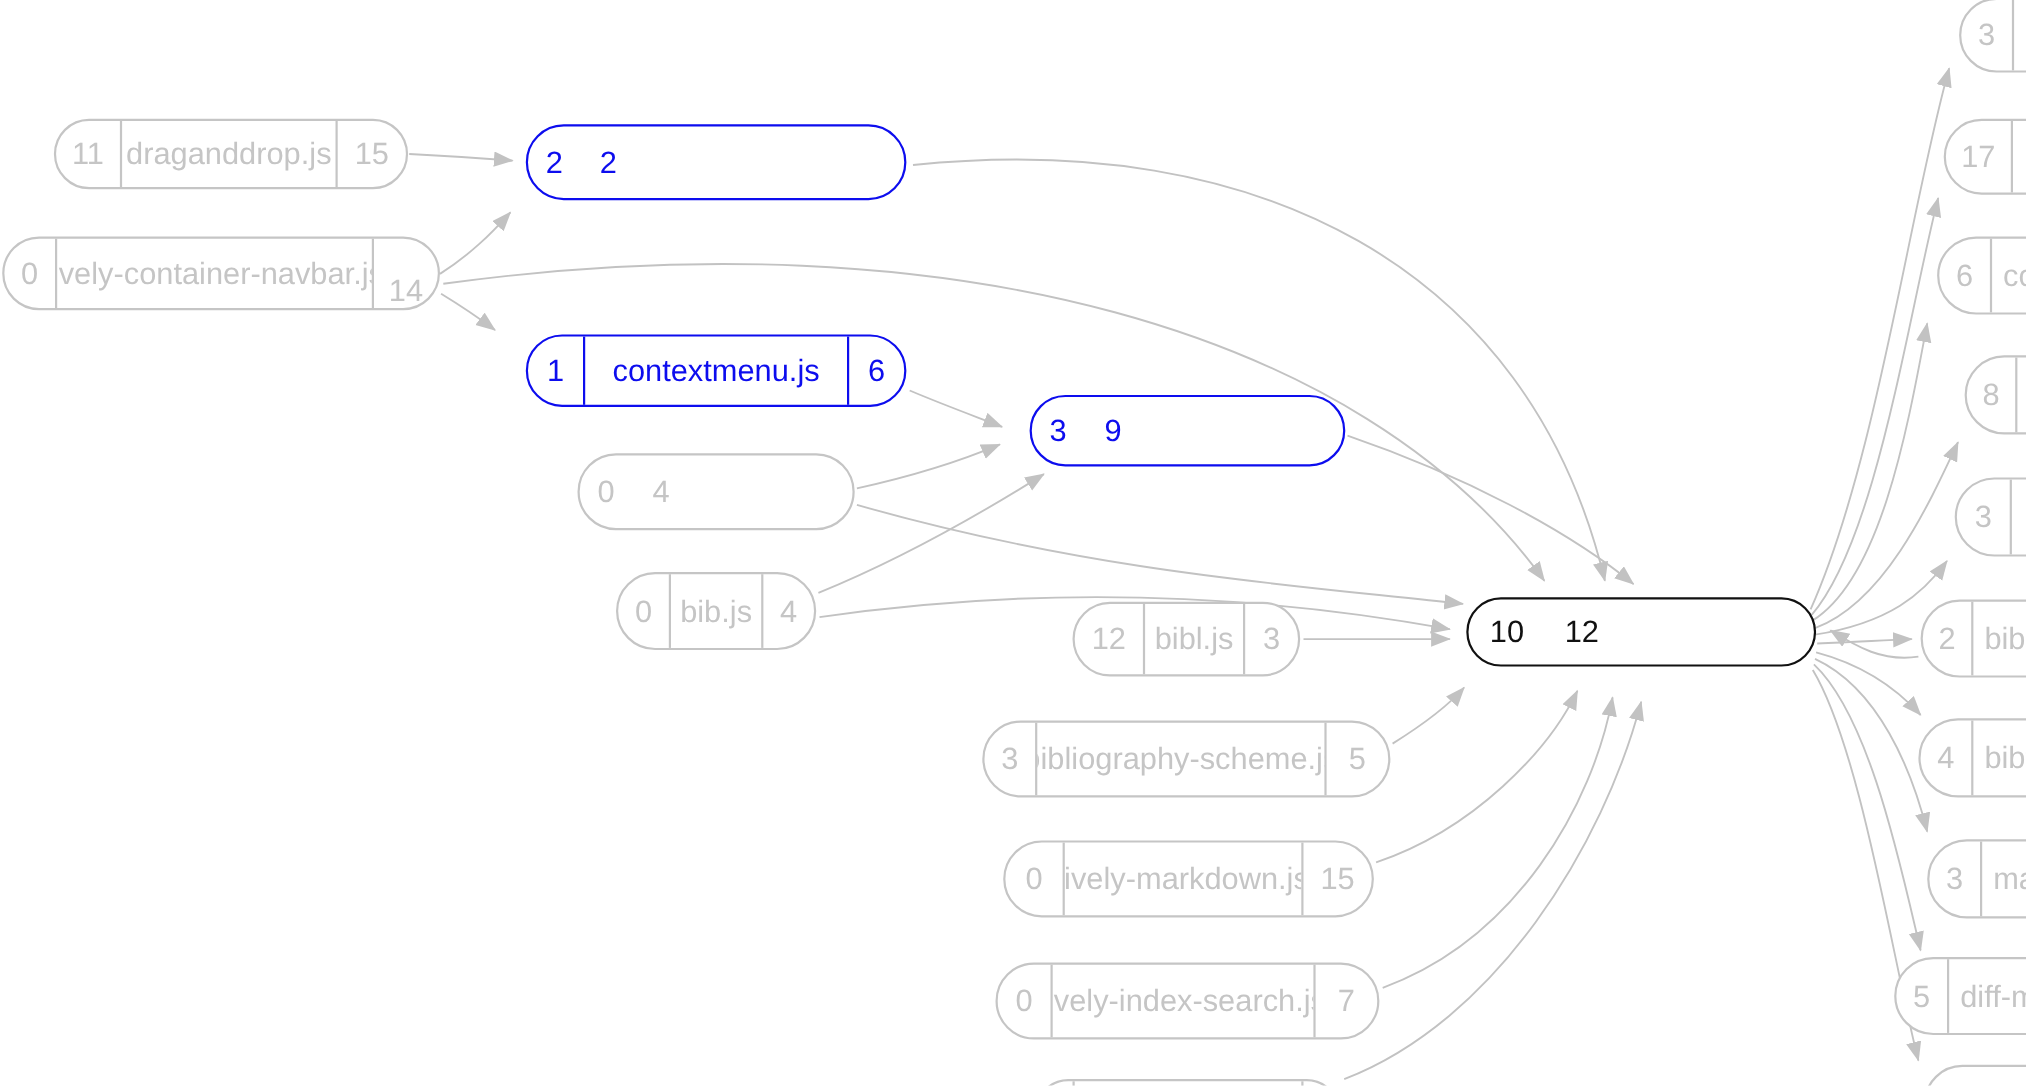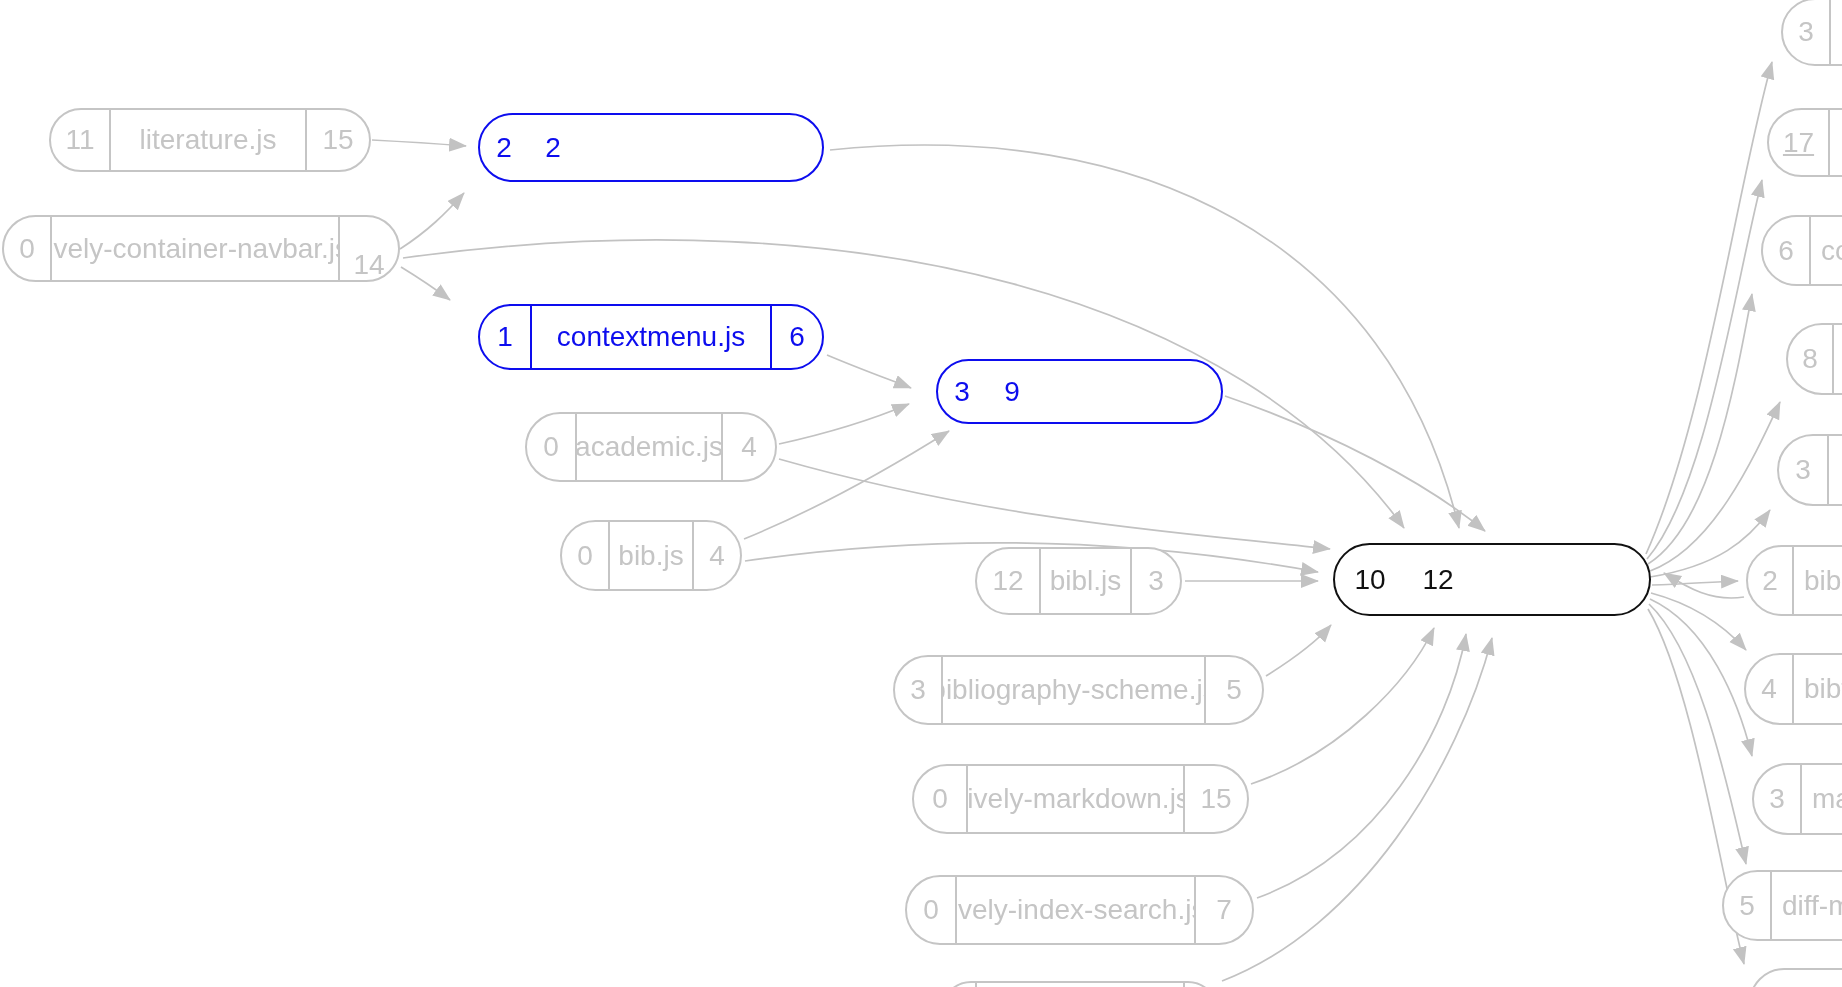--- a/index.html
+++ b/index.html
@@ -56,21 +56,21 @@
       <path d="M 1652,585 C 1685,584 1710,582 1738,581" fill="none" stroke="#c2c2c2" stroke-width="1.7" marker-end="url(#arrow)"></path>
       <path d="M 1744,597 C 1712,602 1688,588 1664,573" fill="none" stroke="#c2c2c2" stroke-width="1.7" marker-end="url(#arrow)"></path>
       <path d="M 1651,593 C 1700,606 1728,630 1746,650" fill="none" stroke="#c2c2c2" stroke-width="1.7" marker-end="url(#arrow)"></path>
       <path d="M 1650,599 C 1708,626 1738,700 1752,756" fill="none" stroke="#c2c2c2" stroke-width="1.7" marker-end="url(#arrow)"></path>
       <path d="M 1649,604 C 1700,652 1728,788 1746,864" fill="none" stroke="#c2c2c2" stroke-width="1.7" marker-end="url(#arrow)"></path>
       <path d="M 1648,609 C 1692,682 1722,880 1744,964" fill="none" stroke="#c2c2c2" stroke-width="1.7" marker-end="url(#arrow)"></path>
     </svg>
   <div id="nodes">
       <div class="node gray" style="left: 49px; top: 108px; width: 322px; height: 64px; border-radius: 32px;">
         <span class="cell num" style="width: 58px; text-align: center;">11</span>
-        <span class="cell label">literature.js</span>
+        <span class="cell label">draganddrop.js</span>
         <span class="cell num" style="width: 62px;">15</span>
       </div>
       <div class="node blue" style="left: 478px; top: 113px; width: 346px; height: 69px; border-radius: 34.5px;">
         <span class="cell num" style="width: 48px;">2</span>
         <span class="cell num" style="width: 50px;">2</span>
       </div>
       <div class="node gray" style="left: 2px; top: 215px; width: 398px; height: 67px; border-radius: 33.5px;">
         <span class="cell num" style="width: 46px;">0</span>
         <span class="cell label">lively-container-navbar.js</span>
         <span class="cell num" style="width: 58px; margin-top: 33px;">14</span>
@@ -79,34 +79,33 @@
         <span class="cell num" style="width: 50px;">1</span>
         <span class="cell label">contextmenu.js</span>
         <span class="cell num" style="width: 50px;">6</span>
       </div>
       <div class="node blue" style="left: 936px; top: 359px; width: 287px; height: 65px; border-radius: 32.5px;">
         <span class="cell num" style="width: 48px;">3</span>
         <span class="cell num" style="width: 52px;">9</span>
       </div>
       <div class="node gray" style="left: 525px; top: 412px; width: 252px; height: 70px; border-radius: 35px;">
         <span class="cell num" style="width: 48px;">0</span>
-        <span class="cell label">academic.js</span>
         <span class="cell num" style="width: 52px;">4</span>
       </div>
       <div class="node gray" style="left: 560px; top: 520px; width: 182px; height: 71px; border-radius: 35.5px;">
         <span class="cell num" style="width: 46px;">0</span>
         <span class="cell label">bib.js</span>
         <span class="cell num" style="width: 46px;">4</span>
       </div>
       <div class="node gray" style="left: 975px; top: 547px; width: 207px; height: 68px; border-radius: 34px;">
         <span class="cell num" style="width: 62px;">12</span>
         <span class="cell label">bibl.js</span>
         <span class="cell num" style="width: 48px;">3</span>
       </div>
-      <div class="node black" style="left: 1333px; top: 543px; width: 318px; height: 73px; border-radius: 36.5px;">
+      <div class="node black" style="left: 1333px; top: 543px; width: 318px; height: 63px; border-radius: 36.5px;">
         <span class="cell num" style="width: 70px;">10</span>
         <span class="cell num" style="width: 66px;">12</span>
       </div>
       <div class="node gray" style="left: 893px; top: 655px; width: 371px; height: 70px; border-radius: 35px;">
         <span class="cell num" style="width: 46px;">3</span>
         <span class="cell label">bibliography-scheme.js</span>
         <span class="cell num" style="width: 56px;">5</span>
       </div>
       <div class="node gray" style="left: 912px; top: 764px; width: 337px; height: 70px; border-radius: 35px;">
         <span class="cell num" style="width: 52px;">0</span>
@@ -121,21 +120,21 @@
       <div class="node gray" style="left: 941px; top: 981px; width: 277px; height: 60px; border-radius: 30px;">
         <span class="cell num" style="width: 32px;"></span>
         <span class="cell label"></span>
         <span class="cell num" style="width: 31px;"></span>
       </div>
       <div class="node gray" style="left: 1781px; top: -2px; width: 260px; height: 68px; border-radius: 34px;">
         <span class="cell num" style="width: 46px;">3</span>
         <span class="cell label left"></span>
       </div>
       <div class="node gray" style="left: 1767px; top: 108px; width: 260px; height: 69px; border-radius: 34.5px;">
-        <span class="cell num" style="width: 59px; text-decoration: underline;">17</span>
+        <span class="cell num" style="width: 59px;">17</span>
         <span class="cell label left"></span>
       </div>
       <div class="node gray" style="left: 1761px; top: 215px; width: 260px; height: 71px; border-radius: 35.5px;">
         <span class="cell num" style="width: 46px;">6</span>
         <span class="cell label left">co</span>
       </div>
       <div class="node gray" style="left: 1786px; top: 323px; width: 260px; height: 72px; border-radius: 36px;">
         <span class="cell num" style="width: 44px;">8</span>
         <span class="cell label left"></span>
       </div>

